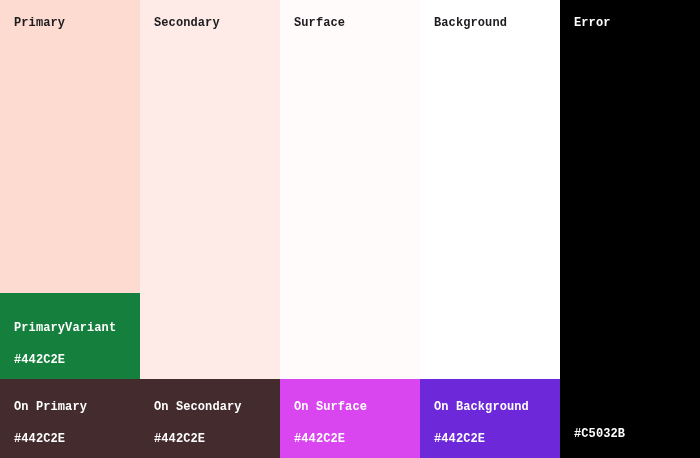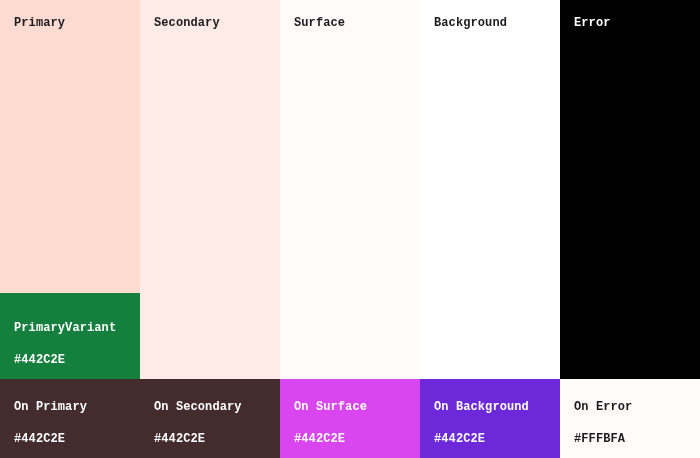--- a/index.html
+++ b/index.html
@@ -128,19 +128,15 @@
       <span class="label label-on-name light-text">On Background</span>
       <span class="label label-on-hex light-text">#442C2E</span>
     </div>
   </div>
 
   <div class="col" style="left:560px;">
     <div class="swatch swatch-main" style="background-color: #000000;">
       <span class="label label-top light-text">Error</span>
       <span class="label label-hex-bottom light-text">#C5032B</span>
     </div>
-    <div class="swatch swatch-on" style="background-color: rgb(255, 251, 250);">
-      <span class="label label-on-name dark-text">On Error</span>
-      <span class="label label-on-hex dark-text">#FFFBFA</span>
-    </div>
   </div>
 
 </div>
 
 </body></html>

